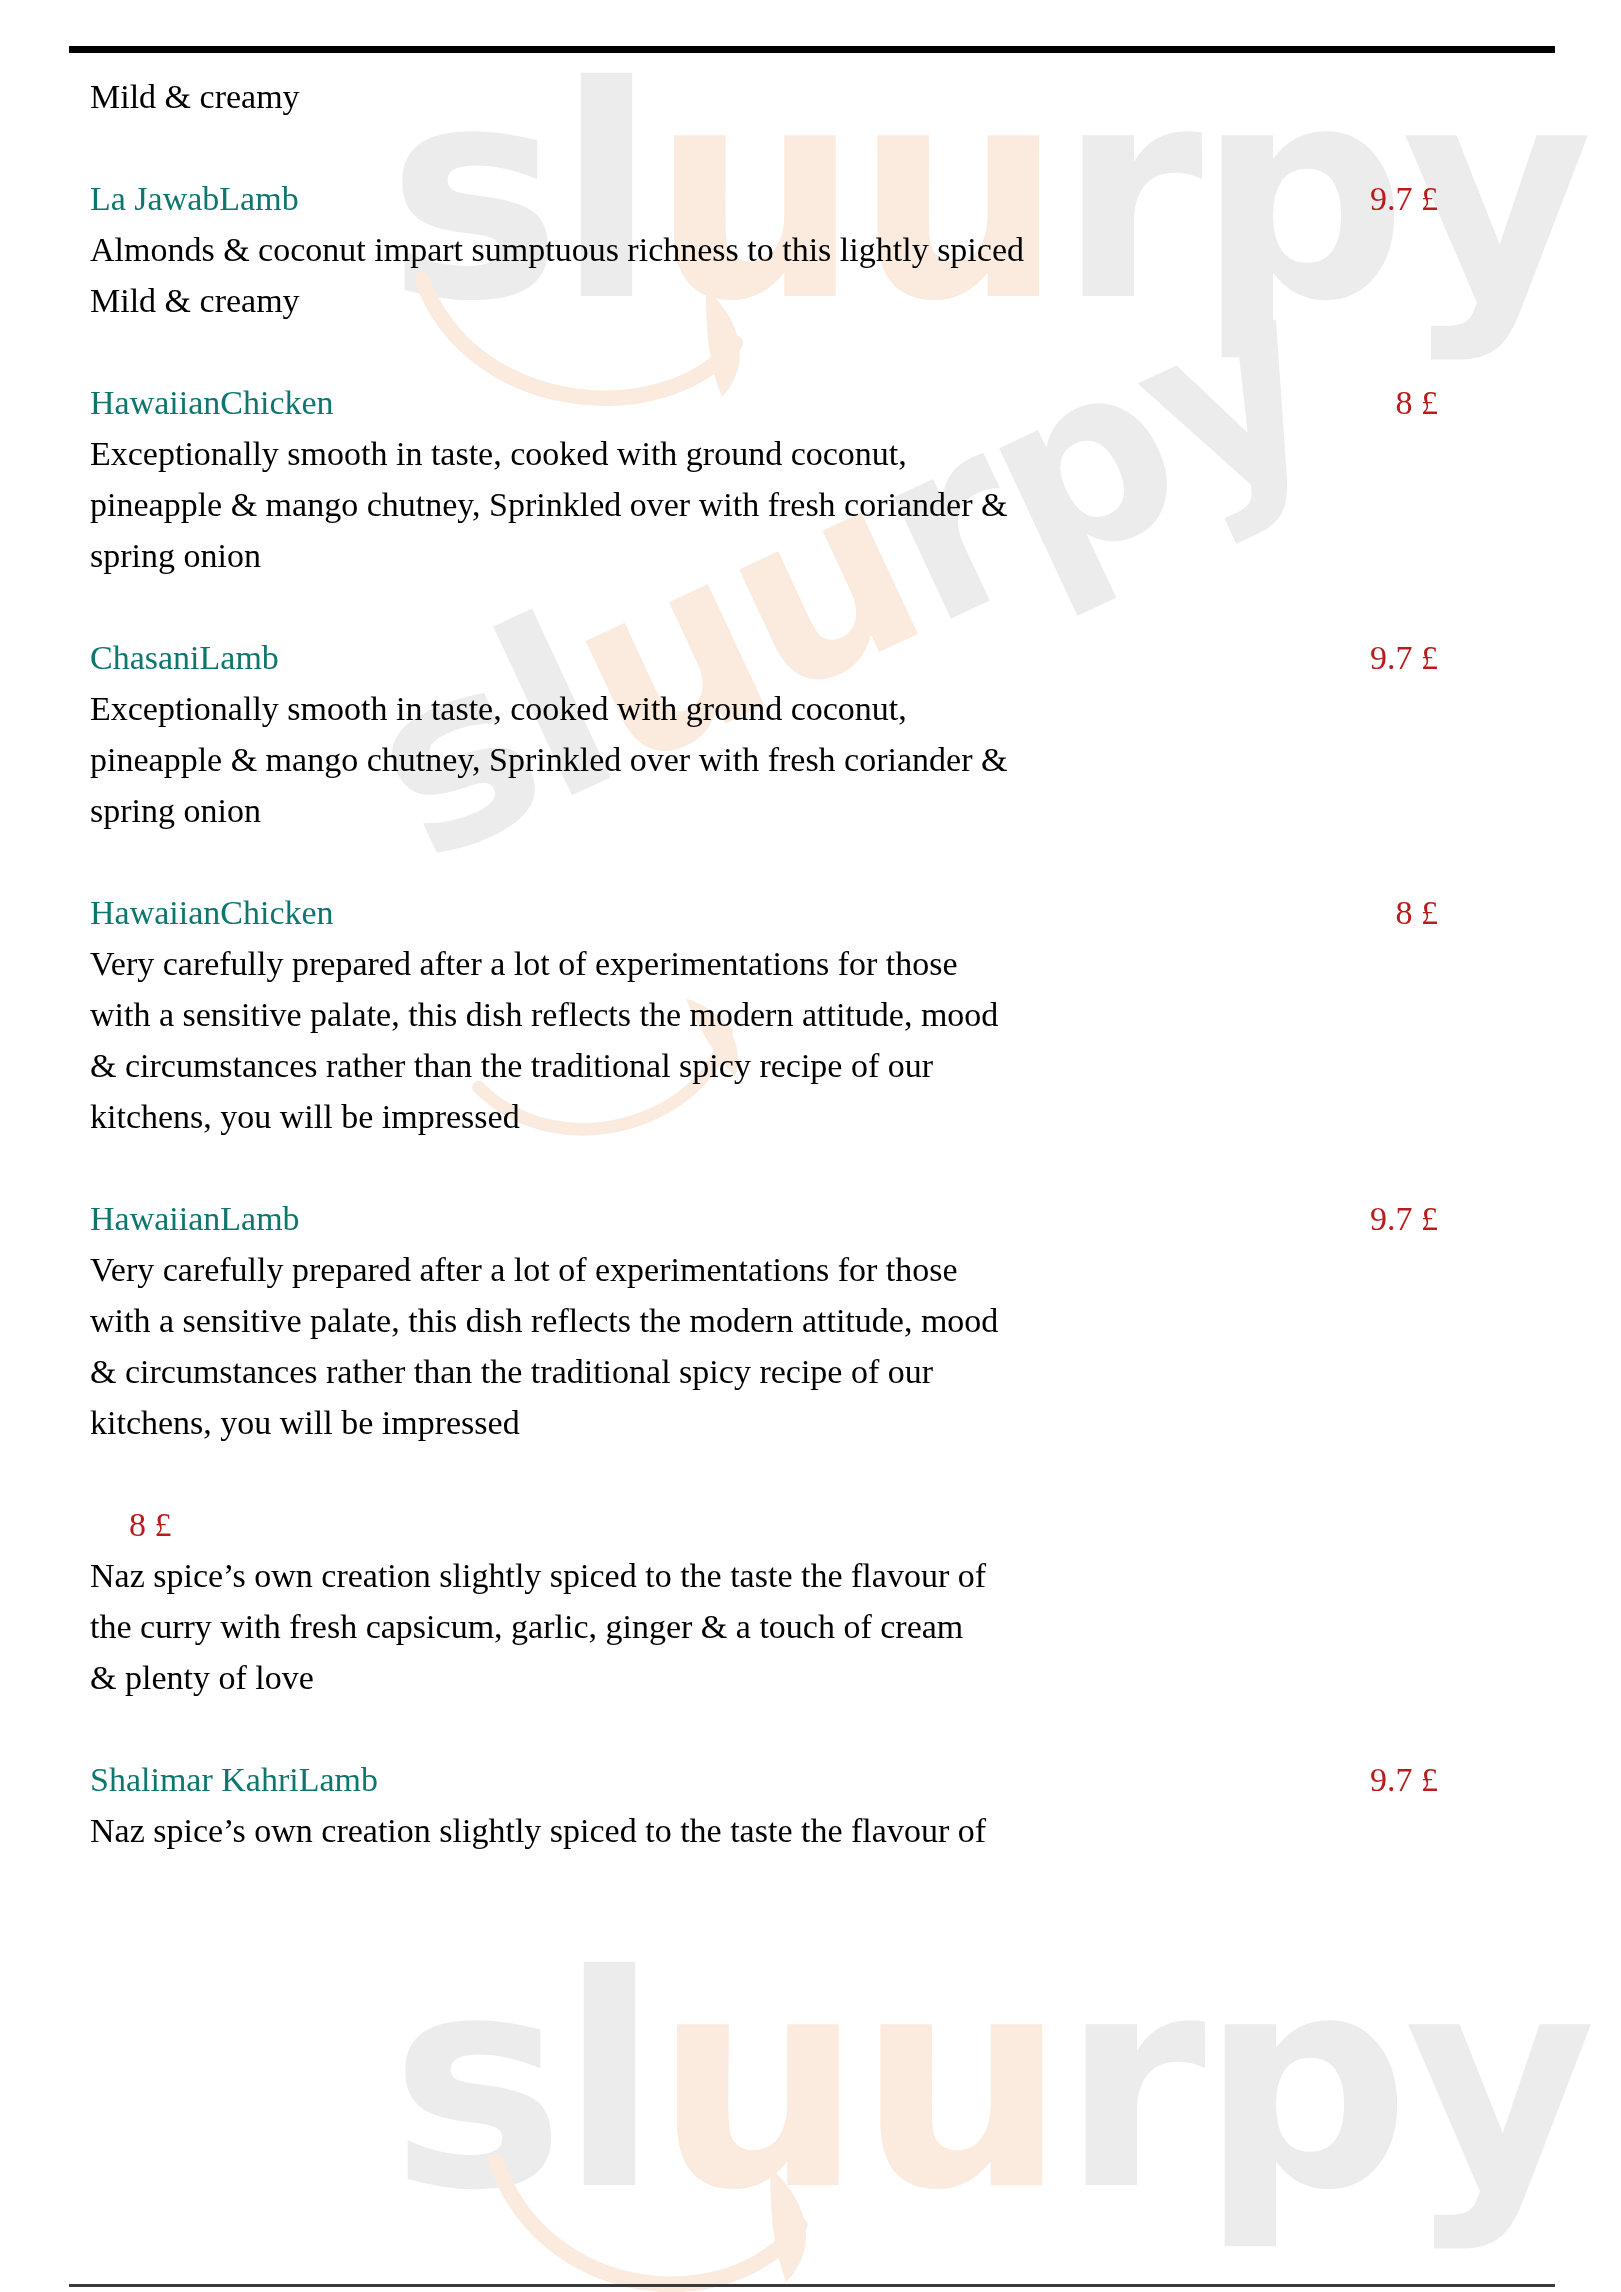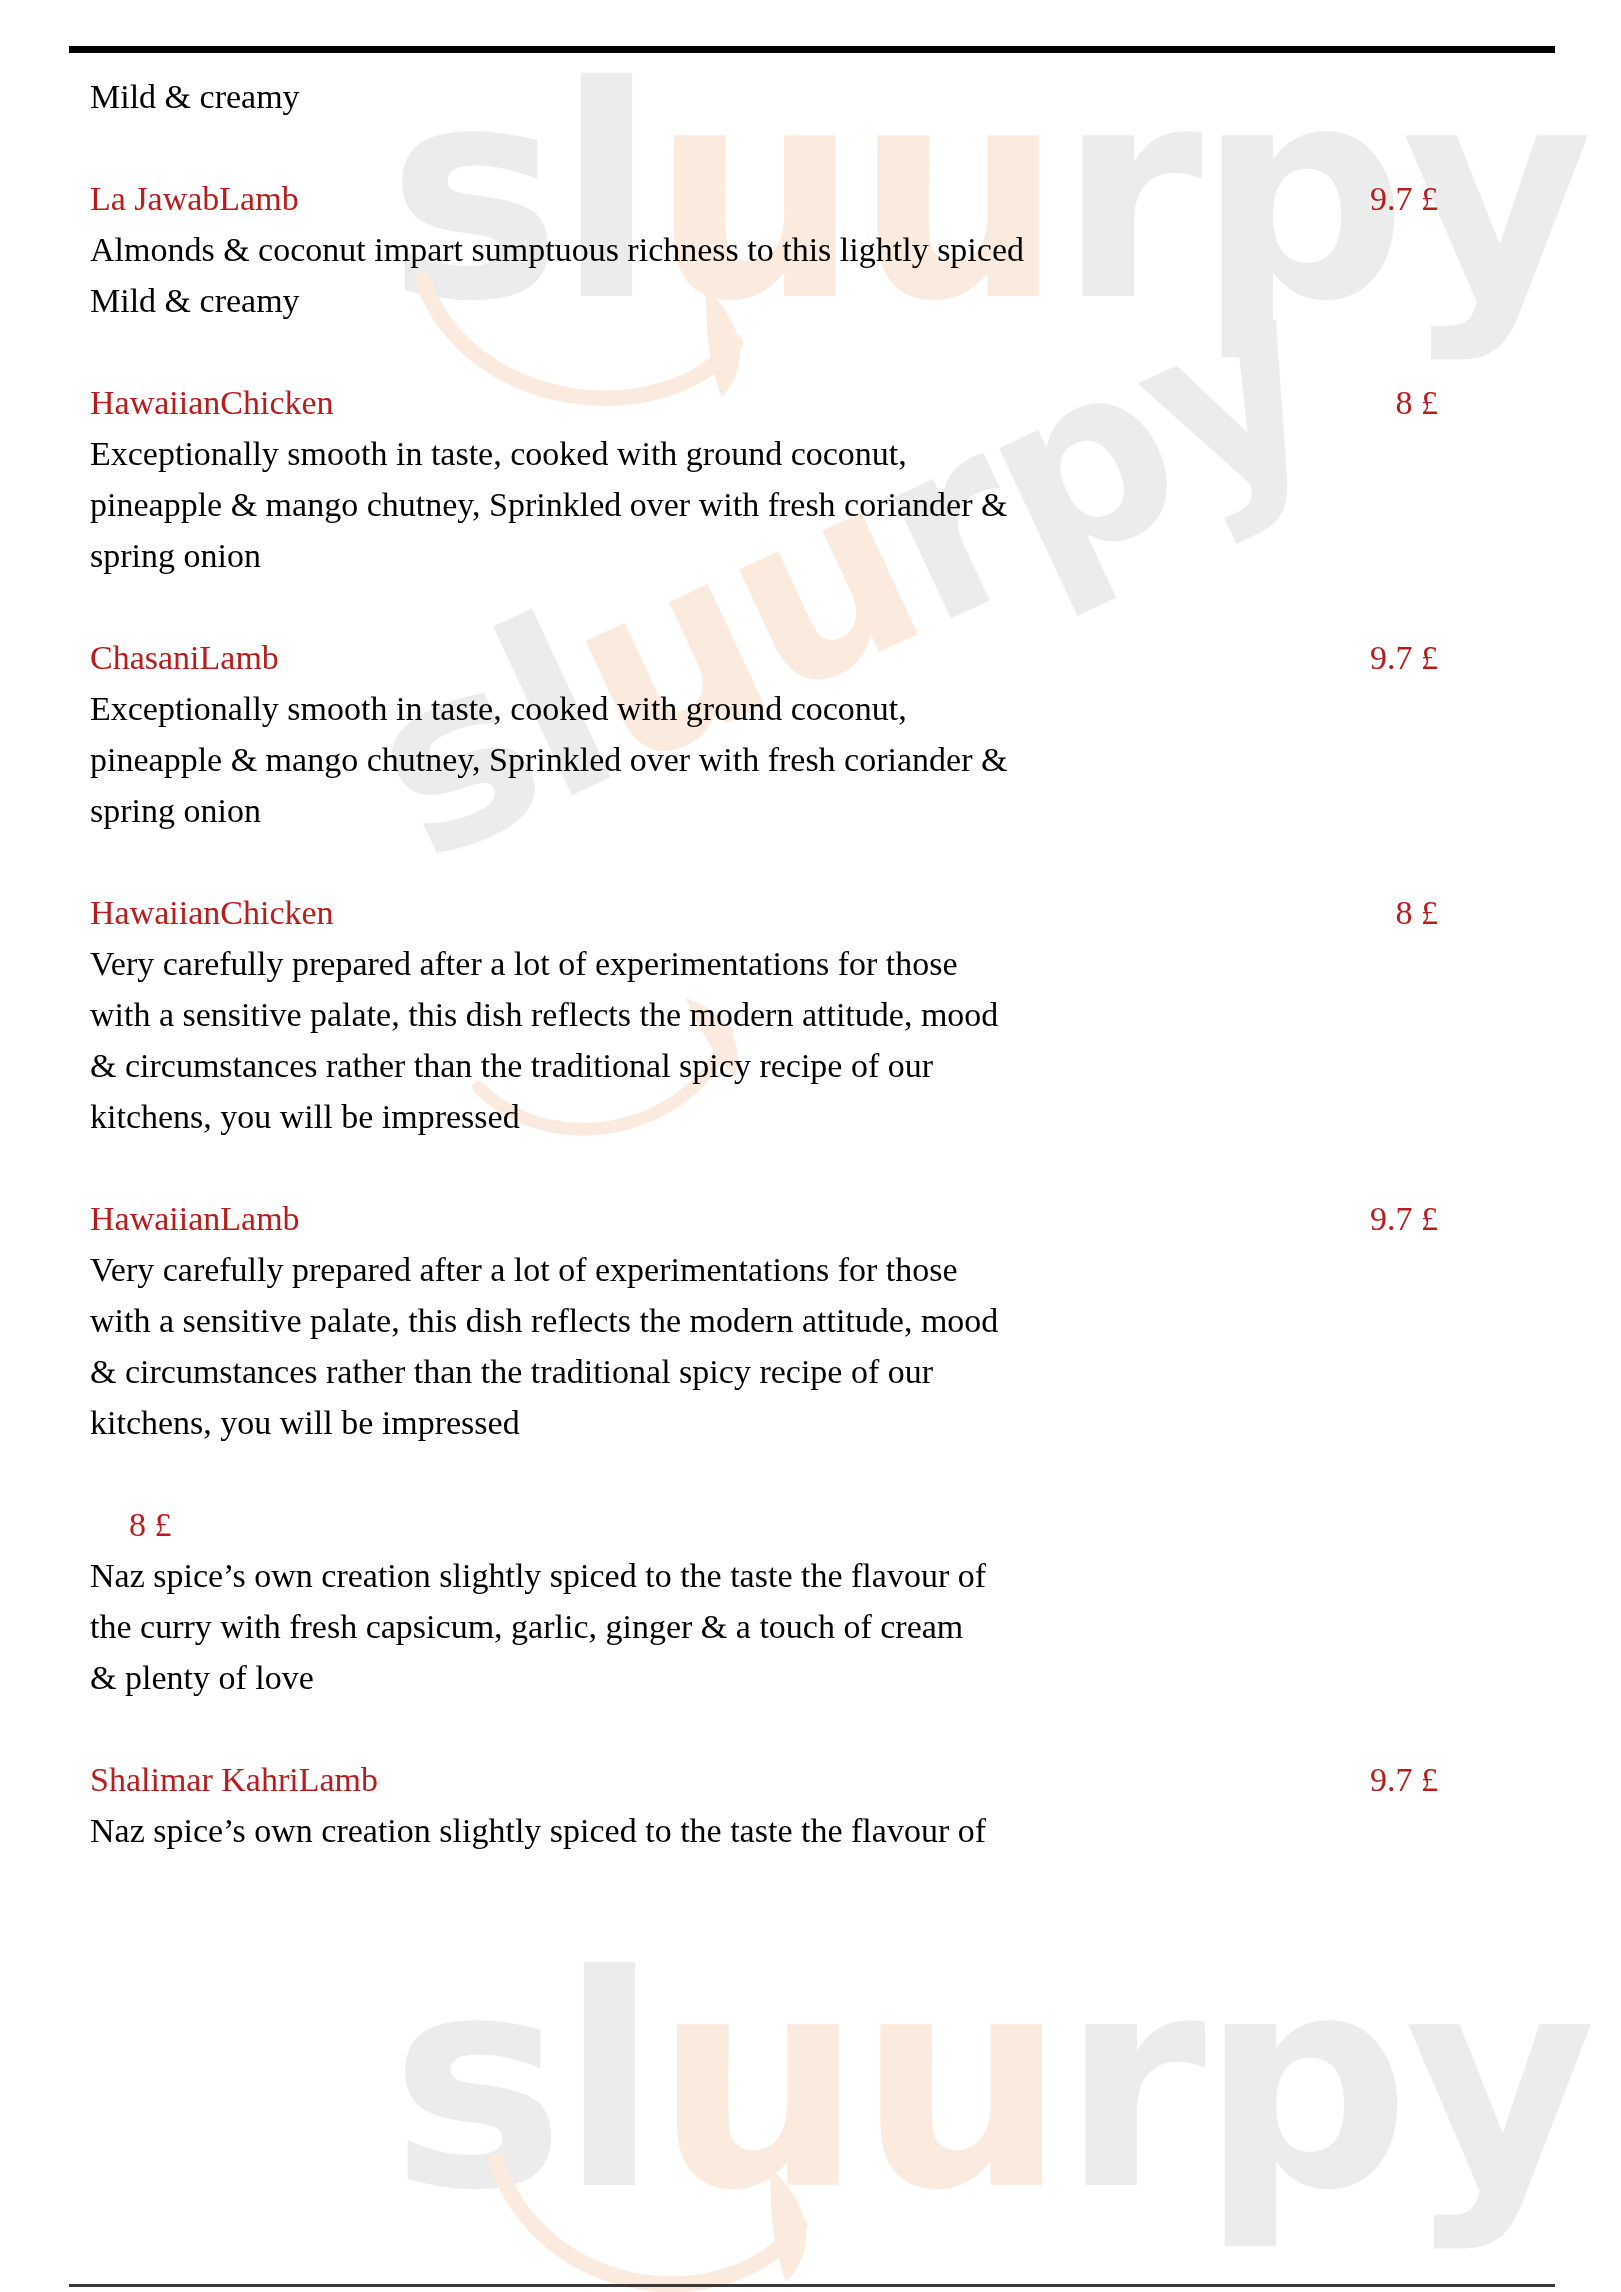--- a/index.html
+++ b/index.html
@@ -93,21 +93,21 @@
     margin-top: 51px;
   }
   .item-head {
     display: flex;
     align-items: baseline;
     justify-content: space-between;
   }
   .item-name {
     font-size: 34px;
     line-height: 51px;
-    color: #b91c1c;
+    color: #0f766e;
     flex: 0 1 auto;
   }
   .item-price {
     font-size: 34px;
     line-height: 51px;
     color: #b91c1c;
     text-align: right;
     flex: 0 0 auto;
     padding-left: 39px;
   }

